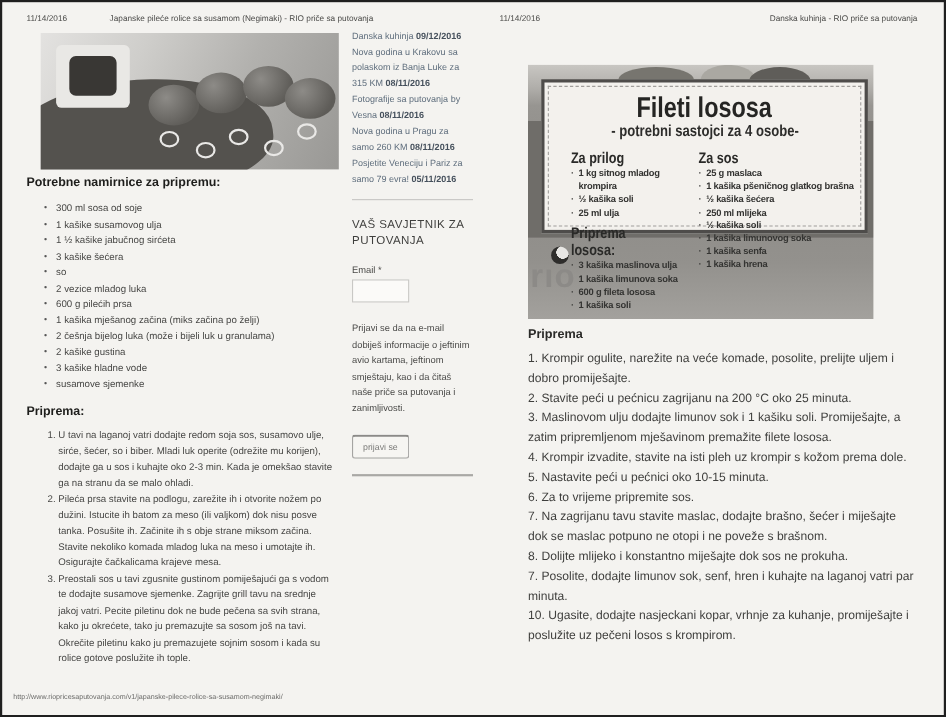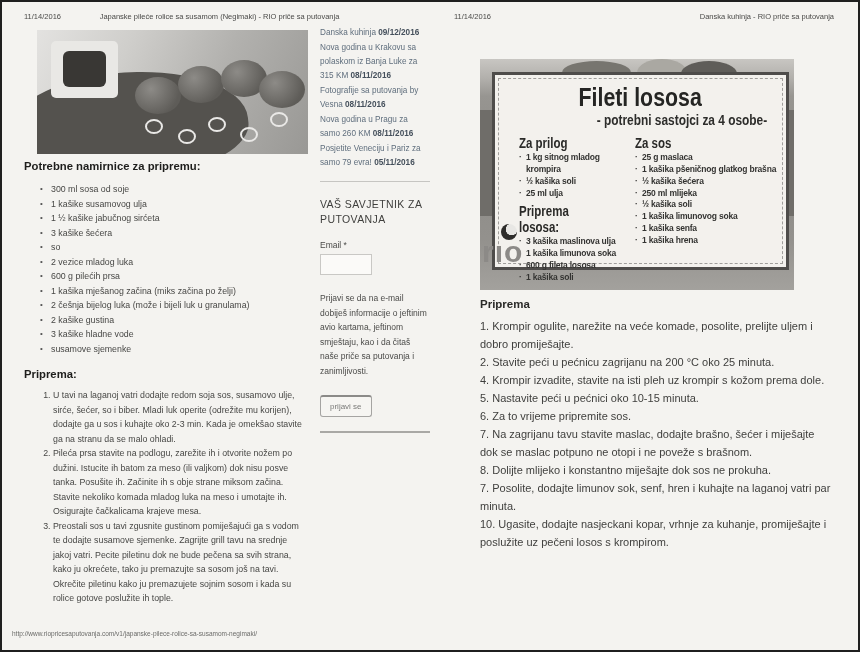--- a/index.html
+++ b/index.html
@@ -44,26 +44,26 @@
   .stepsL li{font-size:8.8px;line-height:14.5px;color:#474745;margin:0;}
   .foot-url{left:10px;top:628px;font-size:6.5px;color:#6b6b69;}
   
   #photoR{left:478px;top:57px;width:314px;height:231px;overflow:hidden;
           background:linear-gradient(180deg,#c8c6c2 0%,#b0aeaa 9%,#979591 16%,#8d8b87 45%,#93918d 78%,#a3a19d 100%);}
   .band{position:absolute;left:0;top:22%;width:100%;height:46%;background:#6f6d69;}
   .blobA{position:absolute;left:26%;top:1%;width:22%;height:10%;background:#77756f;border-radius:50%;}
   .blobB{position:absolute;left:50%;top:0;width:16%;height:12%;background:#aaa8a2;border-radius:50%;}
   .blobC{position:absolute;left:64%;top:1%;width:18%;height:11%;background:#5f5d59;border-radius:50%;}
   
-  #card{left:490px;top:70px;width:297px;height:198px;box-sizing:border-box;
+  #card{left:490px;top:70px;width:297px;height:140px;box-sizing:border-box;
         background:#f3f1ed;border:3px solid #4e4c4a;}
   .card-inner{position:absolute;left:3px;top:3px;right:3px;bottom:3px;border:1px dashed #a09e9b;pointer-events:none;}
   .card-title{margin-top:9px;text-align:center;font-size:26px;line-height:1.05;font-weight:700;color:#252523;}
   .card-title span,.card-sub span,.colh span{display:inline-block;transform:scaleX(.82);transform-origin:center;}
-  .card-sub{text-align:right;font-size:14.5px;font-weight:700;color:#2d2d2b;margin-top:1px;}
+  .card-sub{text-align:center;font-size:14.5px;font-weight:700;color:#2d2d2b;margin-top:1px;}
   .cols{display:flex;gap:4px;padding:6px 6px 0 24px;justify-content:flex-end;}
   .col1{width:122px;} .col2{width:158px;}
   .colh{font-size:14px;font-weight:700;color:#2a2a28;margin:1px 0 1px 0;text-align:left;}
   .colh span{transform-origin:left;}
   .cardl{list-style:none;margin:0;padding:0;}
   .cardl li{position:relative;padding-left:7px;font-size:8.5px;font-weight:700;
             letter-spacing:-.2px;line-height:11.8px;color:#343432;}
   .cardl li::before{content:"·";position:absolute;left:0;font-weight:800;}
   .mt{margin-top:4px;}
   
@@ -189,20 +189,21 @@
 
   <div id="riologo" class="abs">
     <span class="globe"></span>
     <span class="riotext">rıo</span>
   </div>
 
   <div class="abs h-prepR">Priprema</div>
   <div id="stepsR" class="abs">
     <p>1. Krompir ogulite, narežite na veće komade, posolite, prelijte uljem i dobro promiješajte.</p>
     <p>2. Stavite peći u pećnicu zagrijanu na 200 °C oko 25 minuta.</p>
+    <p>3. Maslinovom ulju dodajte limunov sok i 1 kašiku soli. Promiješajte, a zatim pripremljenom mješavinom premažite filete lososa.</p>
     <p>4. Krompir izvadite, stavite na isti pleh uz krompir s kožom prema dole.</p>
     <p>5. Nastavite peći u pećnici oko 10-15 minuta.</p>
     <p>6. Za to vrijeme pripremite sos.</p>
     <p>7. Na zagrijanu tavu stavite maslac, dodajte brašno, šećer i miješajte dok se maslac potpuno ne otopi i ne poveže s brašnom.</p>
     <p>8. Dolijte mlijeko i konstantno miješajte dok sos ne prokuha.</p>
     <p>7. Posolite, dodajte limunov sok, senf, hren i kuhajte na laganoj vatri par minuta.</p>
     <p>10. Ugasite, dodajte nasjeckani kopar, vrhnje za kuhanje, promiješajte i poslužite uz pečeni losos s krompirom.</p>
   </div>
 
 </div>

